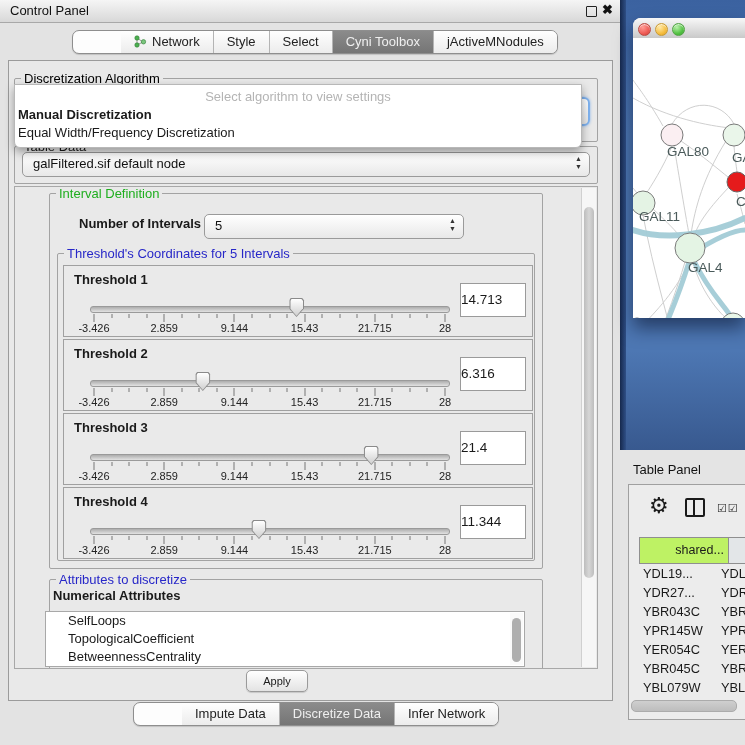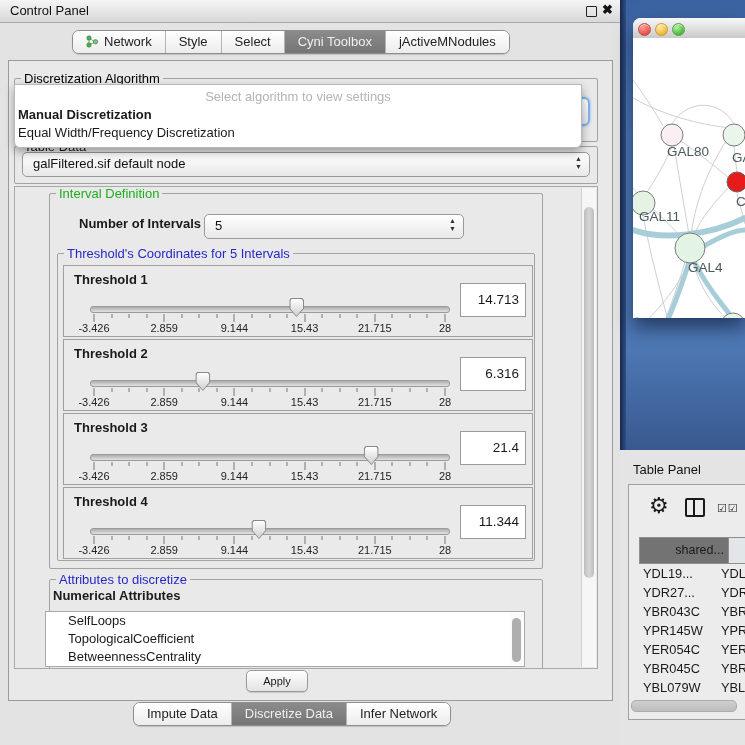--- a/index.html
+++ b/index.html
@@ -11,21 +11,21 @@
   #titlebar{left:0;top:0;width:620px;height:22px;background:linear-gradient(#f5f5f5,#d8d8d8);
             border-bottom:1px solid #a8a8a8;}
   #titlebar .t{position:absolute;left:10px;top:3px;font-size:13px;color:#111;}
   .float-ic{position:absolute;left:586px;top:6px;width:9px;height:9px;border:1.5px solid #222;border-radius:1px;}
   .close-ic{position:absolute;left:602px;top:2px;font-size:13px;font-weight:bold;color:#111;}
 
   .seg{display:inline-flex;border:1px solid #8e8e8e;border-radius:7px;overflow:hidden;
        background:#fdfdfd;box-shadow:0 1px 1px rgba(0,0,0,.15);}
   .seg .it{padding:3px 13px 4px 13px;font-size:13px;color:#222;border-left:1px solid #b4b4b4;
            background:linear-gradient(#ffffff,#ececec);white-space:nowrap;display:flex;align-items:center;gap:5px;}
-  .seg .it:first-child{border-left:none;}
+  .seg .it:first-child{border-left:none;margin-left:48px;}
   .seg .it.sel{background:linear-gradient(#8b8b8b,#757575);color:#efefef;}
 
   #contentPanel{left:8px;top:60px;width:603px;height:639px;border:1px solid #9b9b9b;background:#e9e9e9;}
 
   .gbox{position:absolute;border:1px solid #a3a3a3;border-radius:2px;}
   .glabel{position:absolute;top:-8px;left:6px;background:#e9e9e9;padding:0 3px;font-size:13px;}
 
   
   #popup{left:14px;top:84px;width:566px;height:62px;background:#ffffff;border:1px solid #b8b8b8;
          border-radius:0 0 6px 6px;box-shadow:0 4px 10px rgba(0,0,0,.35);z-index:10;}
@@ -53,21 +53,21 @@
   .tick{position:absolute;top:0;width:1px;height:4px;background:#777;transform:translateX(-.5px);}
   .tick.major{height:8px;}
   .slabels{position:absolute;left:30px;top:56px;width:351px;height:12px;font-size:11px;color:#222;}
   .slabels span{position:absolute;transform:translateX(-50%);white-space:nowrap;}
   .thumbwrap{position:absolute;left:30px;top:32px;width:351px;height:20px;}
   .thumb{position:absolute;top:0;width:15px;height:19px;transform:translateX(-50%);
          background:#8a8a8a;clip-path:polygon(12% 0,88% 0,100% 12%,100% 55%,50% 100%,0 55%,0 12%);}
   .thumb i{position:absolute;left:1px;top:1px;right:1px;bottom:1px;display:block;
            background:linear-gradient(#ffffff,#cfcfcf);clip-path:polygon(12% 0,88% 0,100% 12%,100% 55%,50% 100%,0 55%,0 12%);}
   .vbox{position:absolute;left:396px;top:17px;width:58px;height:32px;background:#fff;border:1px solid #9a9a9a;
-        text-align:right;line-height:32px;padding-right:6px;font-size:13.5px;}
+        text-align:left;line-height:32px;padding-right:6px;font-size:13.5px;}
 
   #attrlist{position:absolute;left:52px;top:610px;width:478px;height:54px;background:#fff;border:1px solid #a8a8a8;overflow:hidden;}
   #attrlist .row{padding-left:22px;line-height:18px;font-size:13px;}
   #attrlist .lscroll{position:absolute;right:1px;top:1px;width:13px;height:52px;background:#fafafa;}
   #attrlist .lthumb{position:absolute;left:2px;top:5px;width:9px;height:44px;border-radius:5px;background:#aeaeae;}
 
   .pushbtn{position:absolute;border:1px solid #9a9a9a;border-radius:5px;background:linear-gradient(#ffffff,#e3e3e3);
            font-size:11px;text-align:center;box-shadow:0 1px 1px rgba(0,0,0,.15);}
 
   
@@ -85,21 +85,21 @@
   #tpArea{left:620px;top:450px;width:125px;height:295px;background:#e4e4e4;}
   #tpTitle{position:absolute;left:13px;top:12px;font-size:13px;color:#111;}
   #tpPanel{position:absolute;left:8px;top:34px;width:140px;height:234px;border:1px solid #a0a0a0;background:#ececec;}
   .gear{position:absolute;font-size:22px;color:#1a1a1a;}
   .splitic{position:absolute;width:16px;height:15px;border:2px solid #1a1a1a;border-radius:2px;}
   .splitic:after{content:"";position:absolute;left:6px;top:0;width:2px;height:100%;background:#1a1a1a;}
   .checks{position:absolute;font-size:11px;color:#1a1a1a;letter-spacing:1px;}
   #tpTable{position:absolute;left:10px;top:52px;width:200px;}
   #tpTable .hrow{display:flex;height:25px;border:1px solid #8f8f8f;border-right:none;width:162px;}
   #tpTable .hc{border-right:1px solid #8f8f8f;font-size:12.5px;text-align:center;line-height:24px;overflow:hidden;}
-  #tpTable .hc.c1{width:71px;background:#737373;padding-left:31px;}
+  #tpTable .hc.c1{width:71px;background:#bef264;padding-left:31px;}
   #tpTable .hc.c2{width:89px;background:#e3e6e8;}
   #tpRows{position:absolute;left:0px;top:27px;width:200px;height:136px;overflow:hidden;font-size:12.8px;}
   #tpRows .r{display:flex;height:19px;line-height:19px;}
   #tpRows .c1{width:72px;padding-left:4px;overflow:hidden;white-space:nowrap;}
   #tpRows .c2{width:90px;padding-left:6px;overflow:hidden;white-space:nowrap;}
   #hscroll{position:absolute;left:2px;top:215px;width:104px;height:10px;background:#dedede;border-radius:5px;}
   #hthumb{position:absolute;left:0;top:0;width:104px;height:10px;border-radius:5px;
           background:linear-gradient(#cfcfcf,#bdbdbd);border:1px solid #ababab;}
 
   svg text{font-family:"Liberation Sans",sans-serif;}

